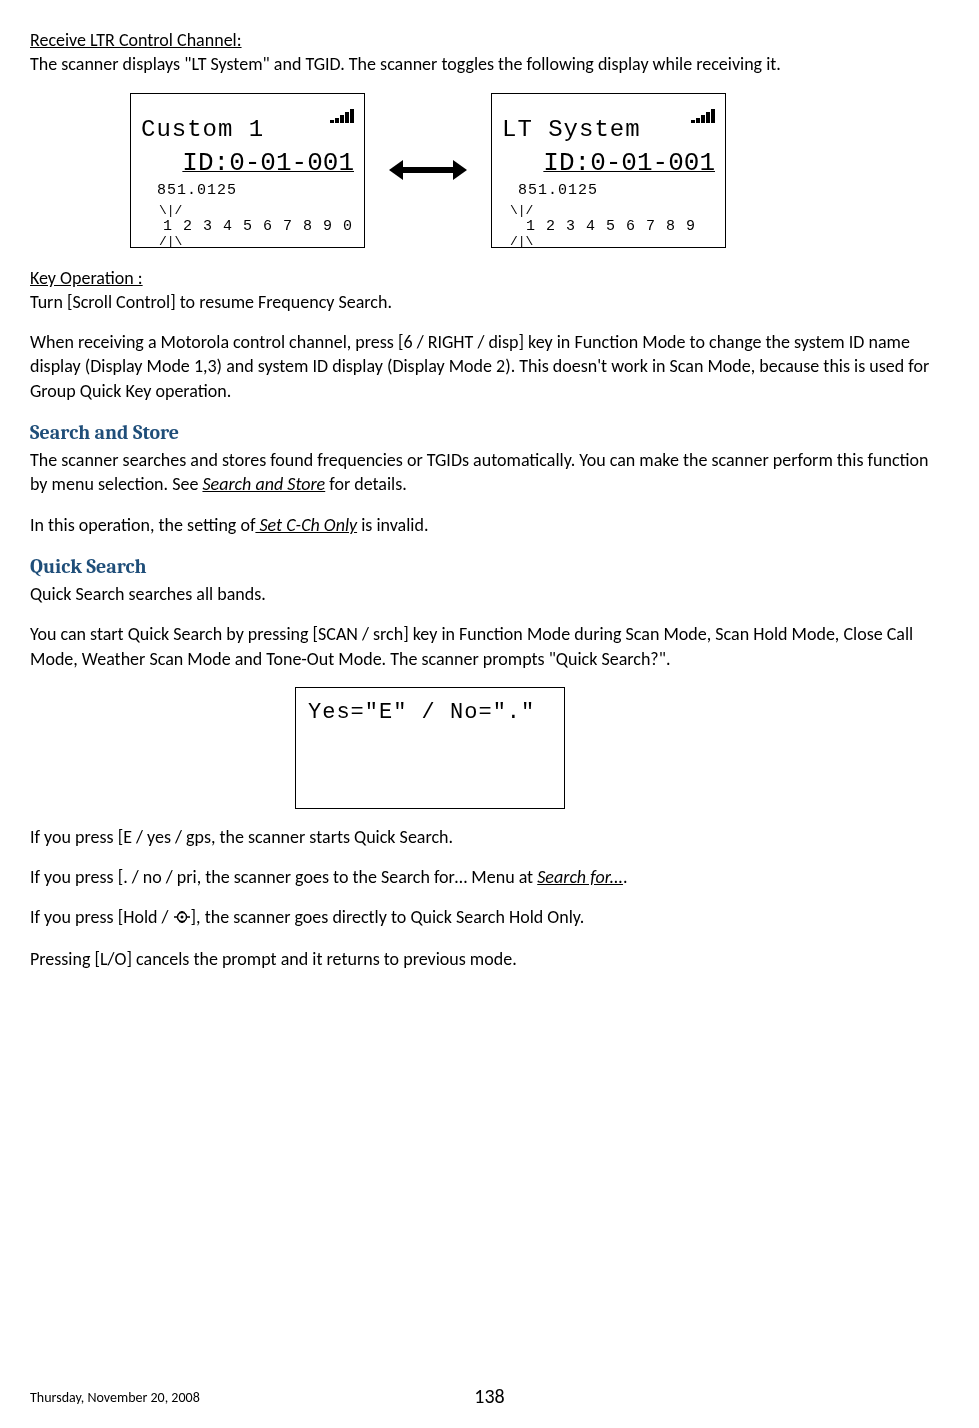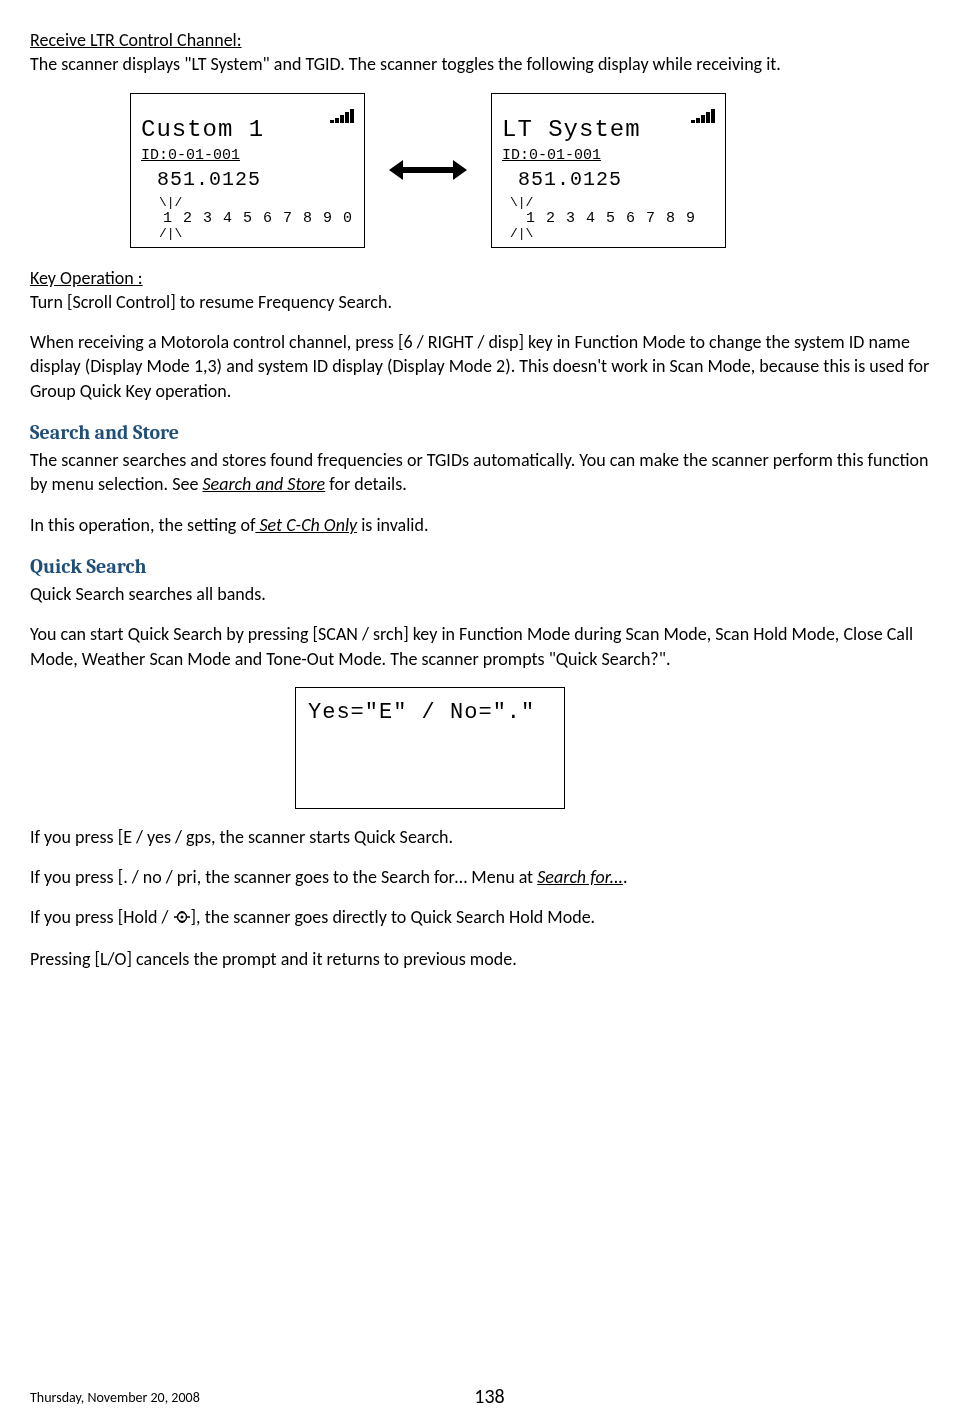--- a/index.html
+++ b/index.html
@@ -67,27 +67,28 @@
     .bar:nth-child(2){ height: 5px; }
     .bar:nth-child(3){ height: 8px; }
     .bar:nth-child(4){ height: 11px; }
     .bar:nth-child(5){ height: 14px; }
     .lcd-title {
       font-size: 24px;
       letter-spacing: 1px;
       margin-top: 14px;
     }
     .lcd-id {
-      font-size: 15px;
+      font-size: 26px;
       letter-spacing: 0px;
       text-decoration: underline;
       text-decoration-thickness: 1px;
+      text-align: right;
     }
     .lcd-freq {
-      font-size: 20px;
+      font-size: 15px;
       margin-left: 16px;
       letter-spacing: 1px;
     }
     .lcd-antenna-top {
       font-size: 13px;
       margin-left: 18px;
       line-height: 0.9;
       margin-top: 4px;
     }
     .lcd-antenna-top.b { margin-left: 8px; }
@@ -219,21 +220,21 @@
 </div>
 
 <div class="paragraph">
   <span>If you press [Hold / </span><span class="hold-icon"><svg width="18" height="16" viewBox="0 0 18 16">
         <line x1="1" y1="8" x2="4" y2="8" stroke="#000" stroke-width="1.5"></line>
         <line x1="14" y1="8" x2="17" y2="8" stroke="#000" stroke-width="1.5"></line>
         <circle cx="9" cy="8" r="4.5" fill="none" stroke="#000" stroke-width="1.5"></circle>
         <circle cx="9" cy="8" r="1.5" fill="#000"></circle>
         <path d="M6 3.5 A5 5 0 0 1 12 3.5" fill="none" stroke="#000" stroke-width="1"></path>
         <path d="M6 12.5 A5 5 0 0 0 12 12.5" fill="none" stroke="#000" stroke-width="1"></path>
-      </svg></span><span>], the scanner goes directly to Quick Search Hold Mode.</span>
+      </svg></span><span>], the scanner goes directly to Quick Search Hold Only.</span>
 </div>
 
 <div class="paragraph">Pressing [L/O] cancels the prompt and it returns to previous mode.</div>
 
 <div class="footer-row">
   <span>Thursday, November 20, 2008</span>
   <span class="footer-page">138</span>
   <span>&nbsp;</span>
 </div>
 

